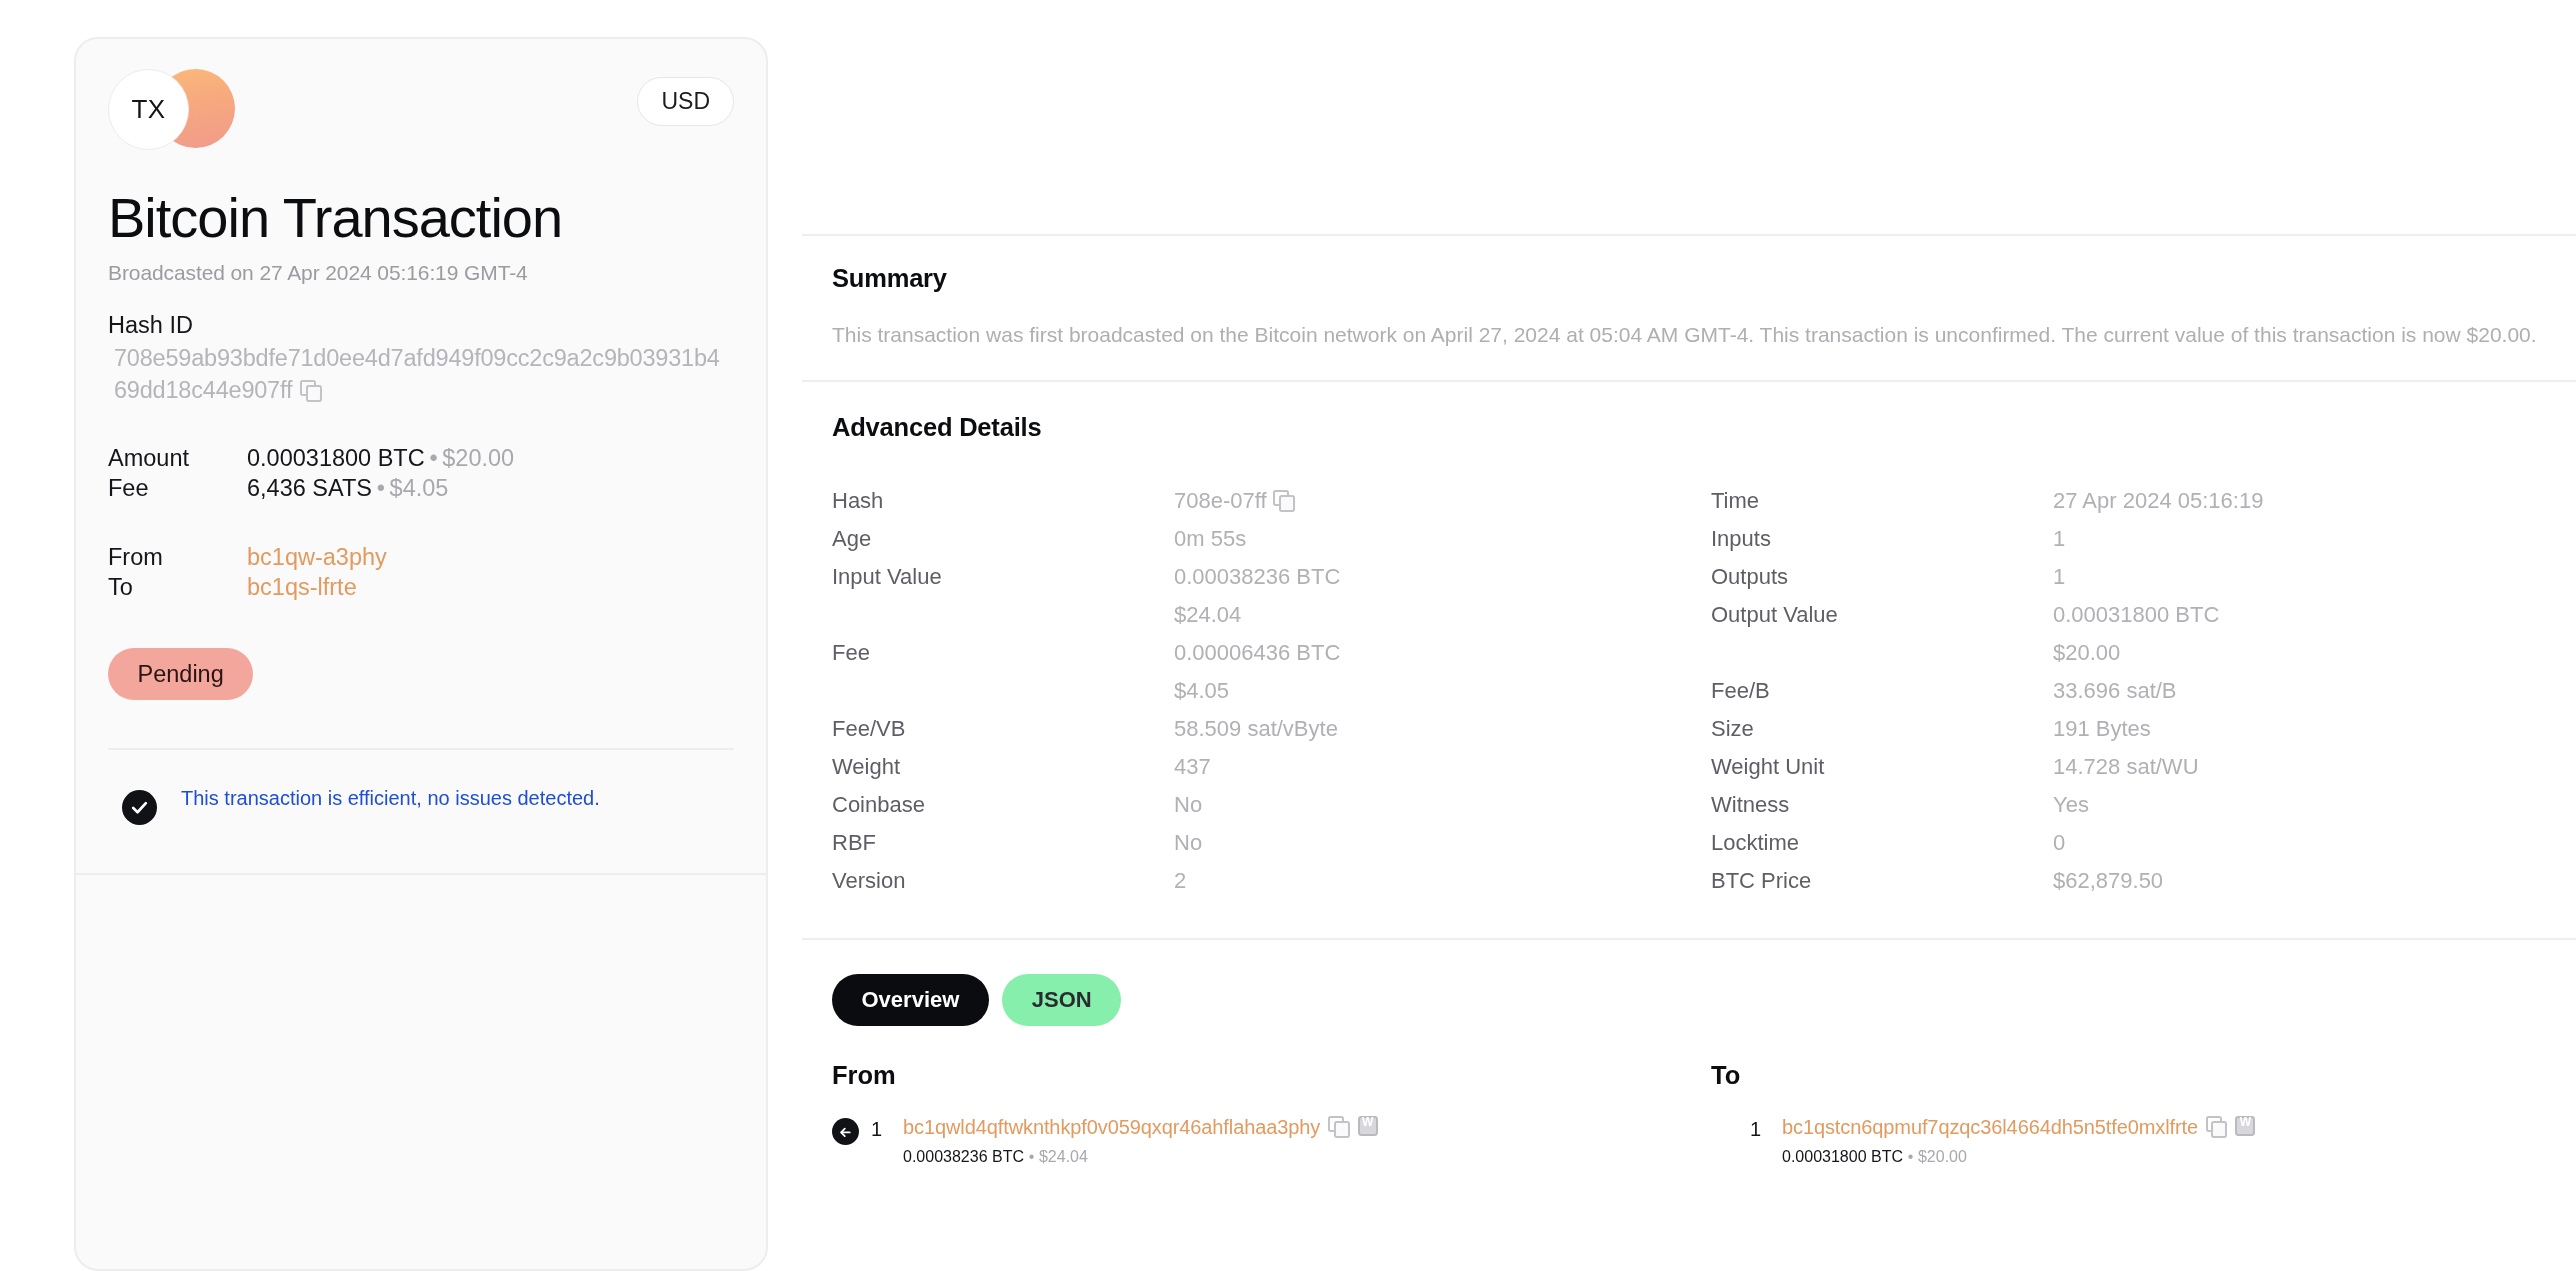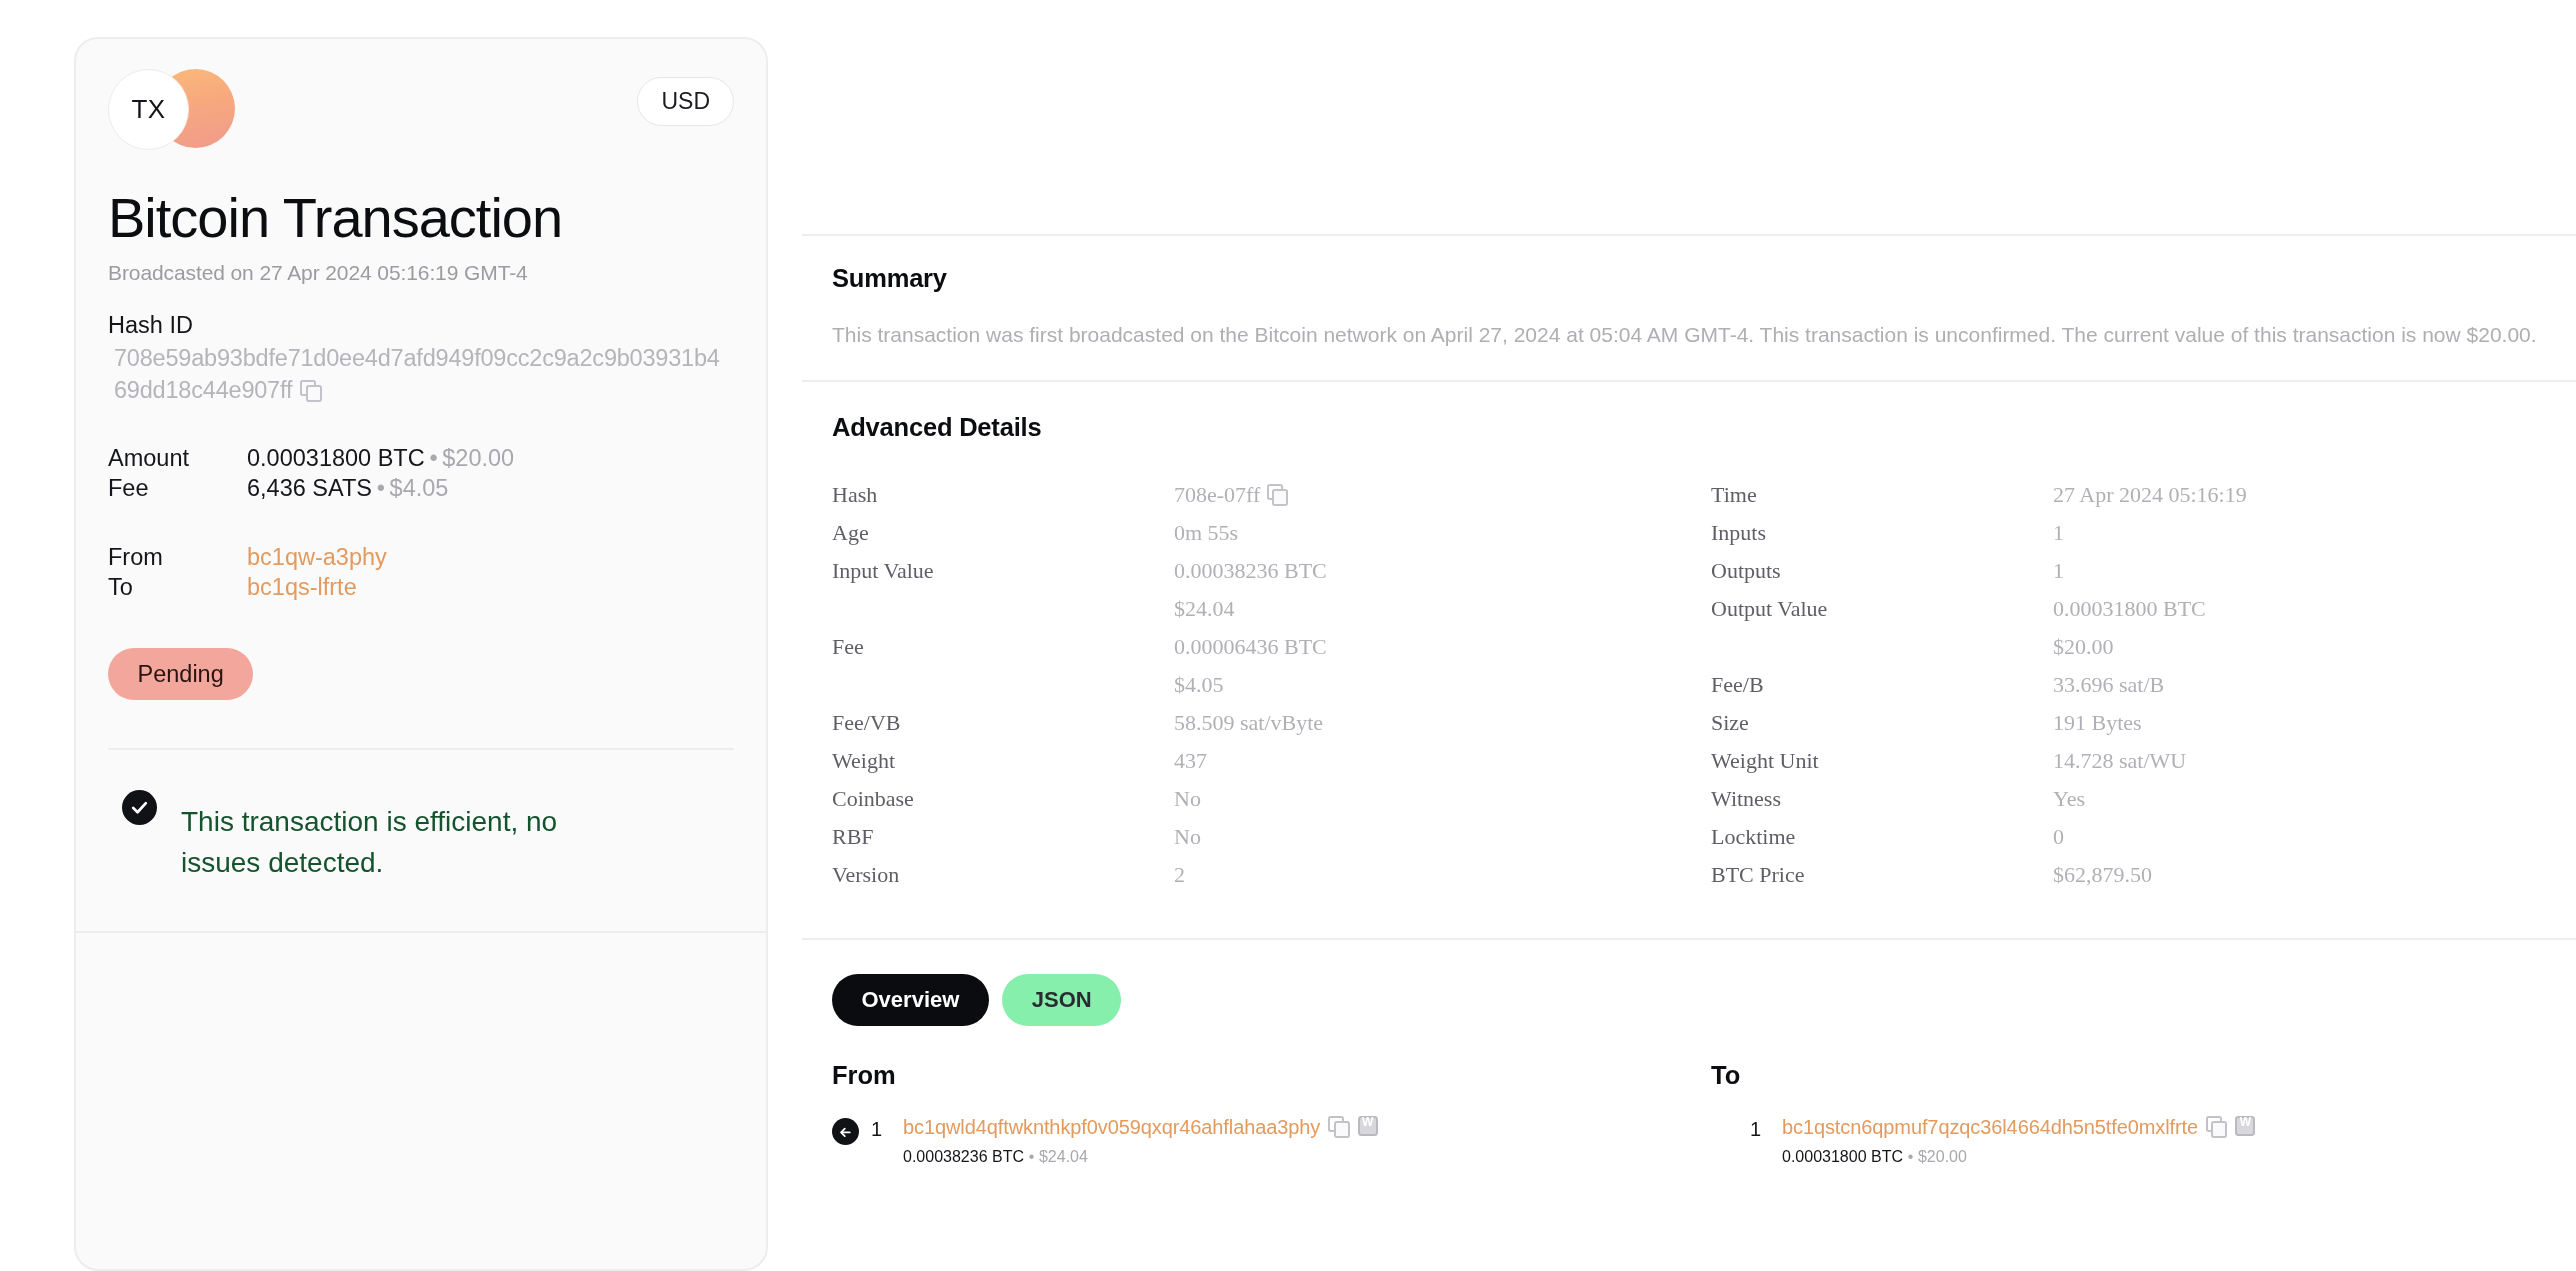--- a/index.html
+++ b/index.html
@@ -173,25 +173,24 @@
     width: 35px; height: 35px;
     border-radius: 50%;
     background: #111216;
     display: flex;
     align-items: center;
     justify-content: center;
     margin-top: 5.4px;
   }
   .check-badge svg { width: 19px; height: 19px; }
   .efficiency-text {
-    font-size: 28px;
+    font-size: 20px;
     line-height: 1.45;
-    color: #14532d;
+    color: #1d4ed8;
     max-width: 456px;
-    margin-top: 18px;
   }
   .divider-bottom {
     height: 2px;
     background: #ededed;
     margin-top: 48px;
   }
 
   
   .right-panel {
     flex: 1;
@@ -225,22 +224,21 @@
   .adv-title-wrap { padding: 31px 0 0 30px; }
   .adv-grid {
     display: flex;
     padding: 40px 0 38px 30px;
     gap: 0;
   }
   .adv-col { width: 879px; flex: 0 0 879px; }
   .adv-row {
     display: flex;
     height: 38px;
-    align-items: flex-start;
-    font-family: Liberation Serif, serif;
+    align-items: center;
   }
   .adv-key {
     width: 342px;
     flex: 0 0 342px;
     font-size: 22px;
     color: #5e5f66;
   }
   .adv-val {
     font-size: 22px;
     color: #b0b0b6;

